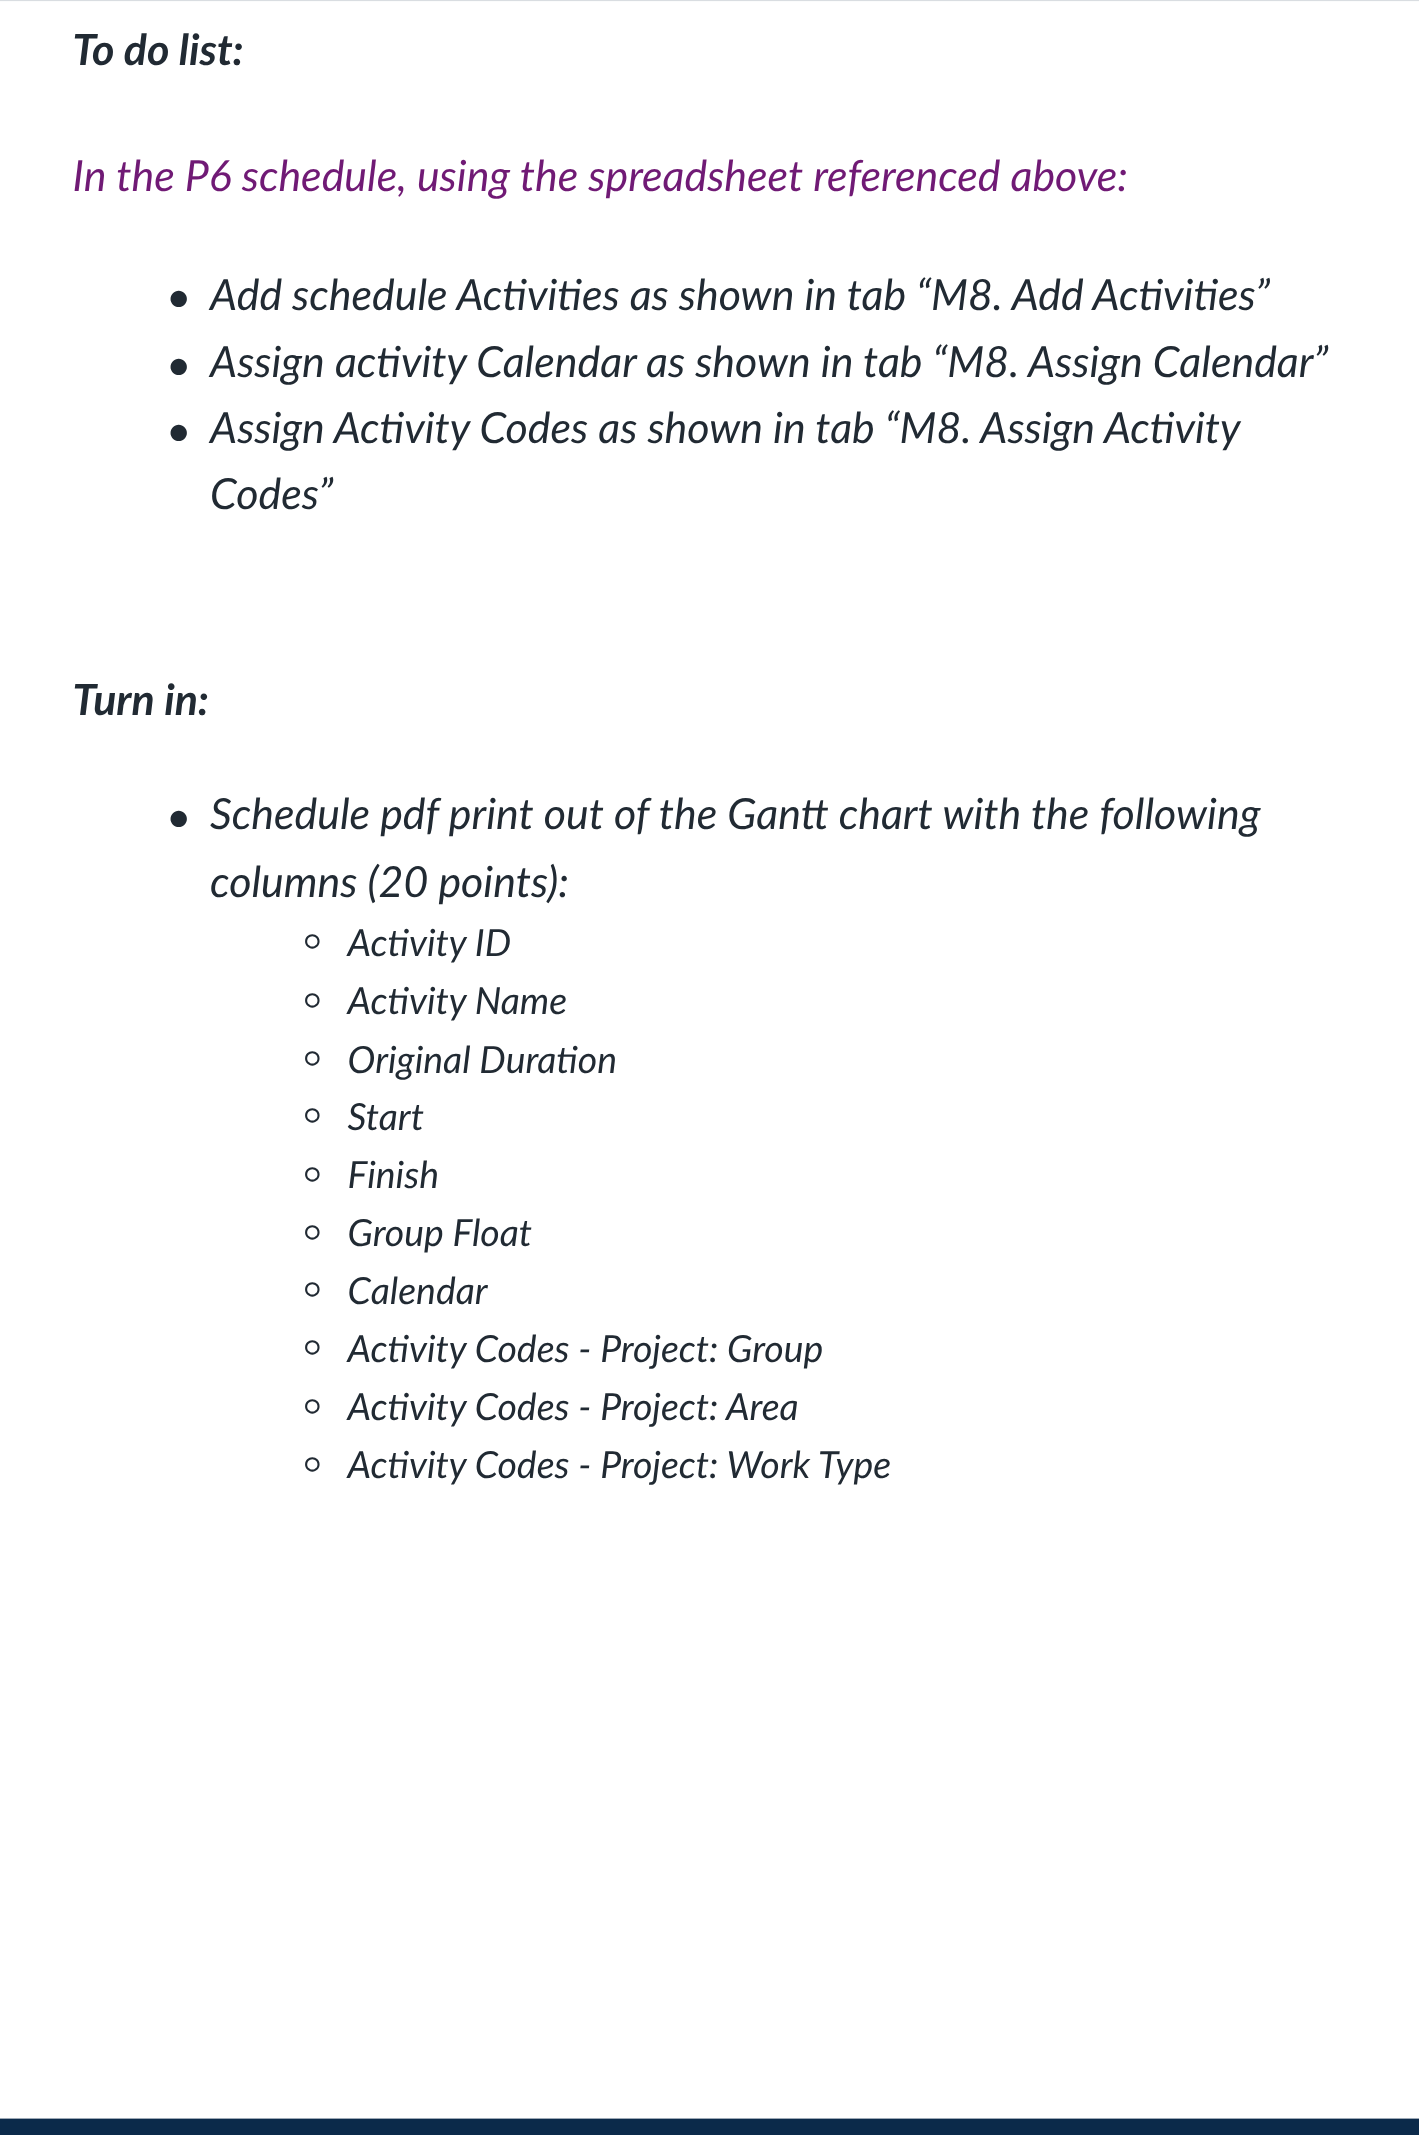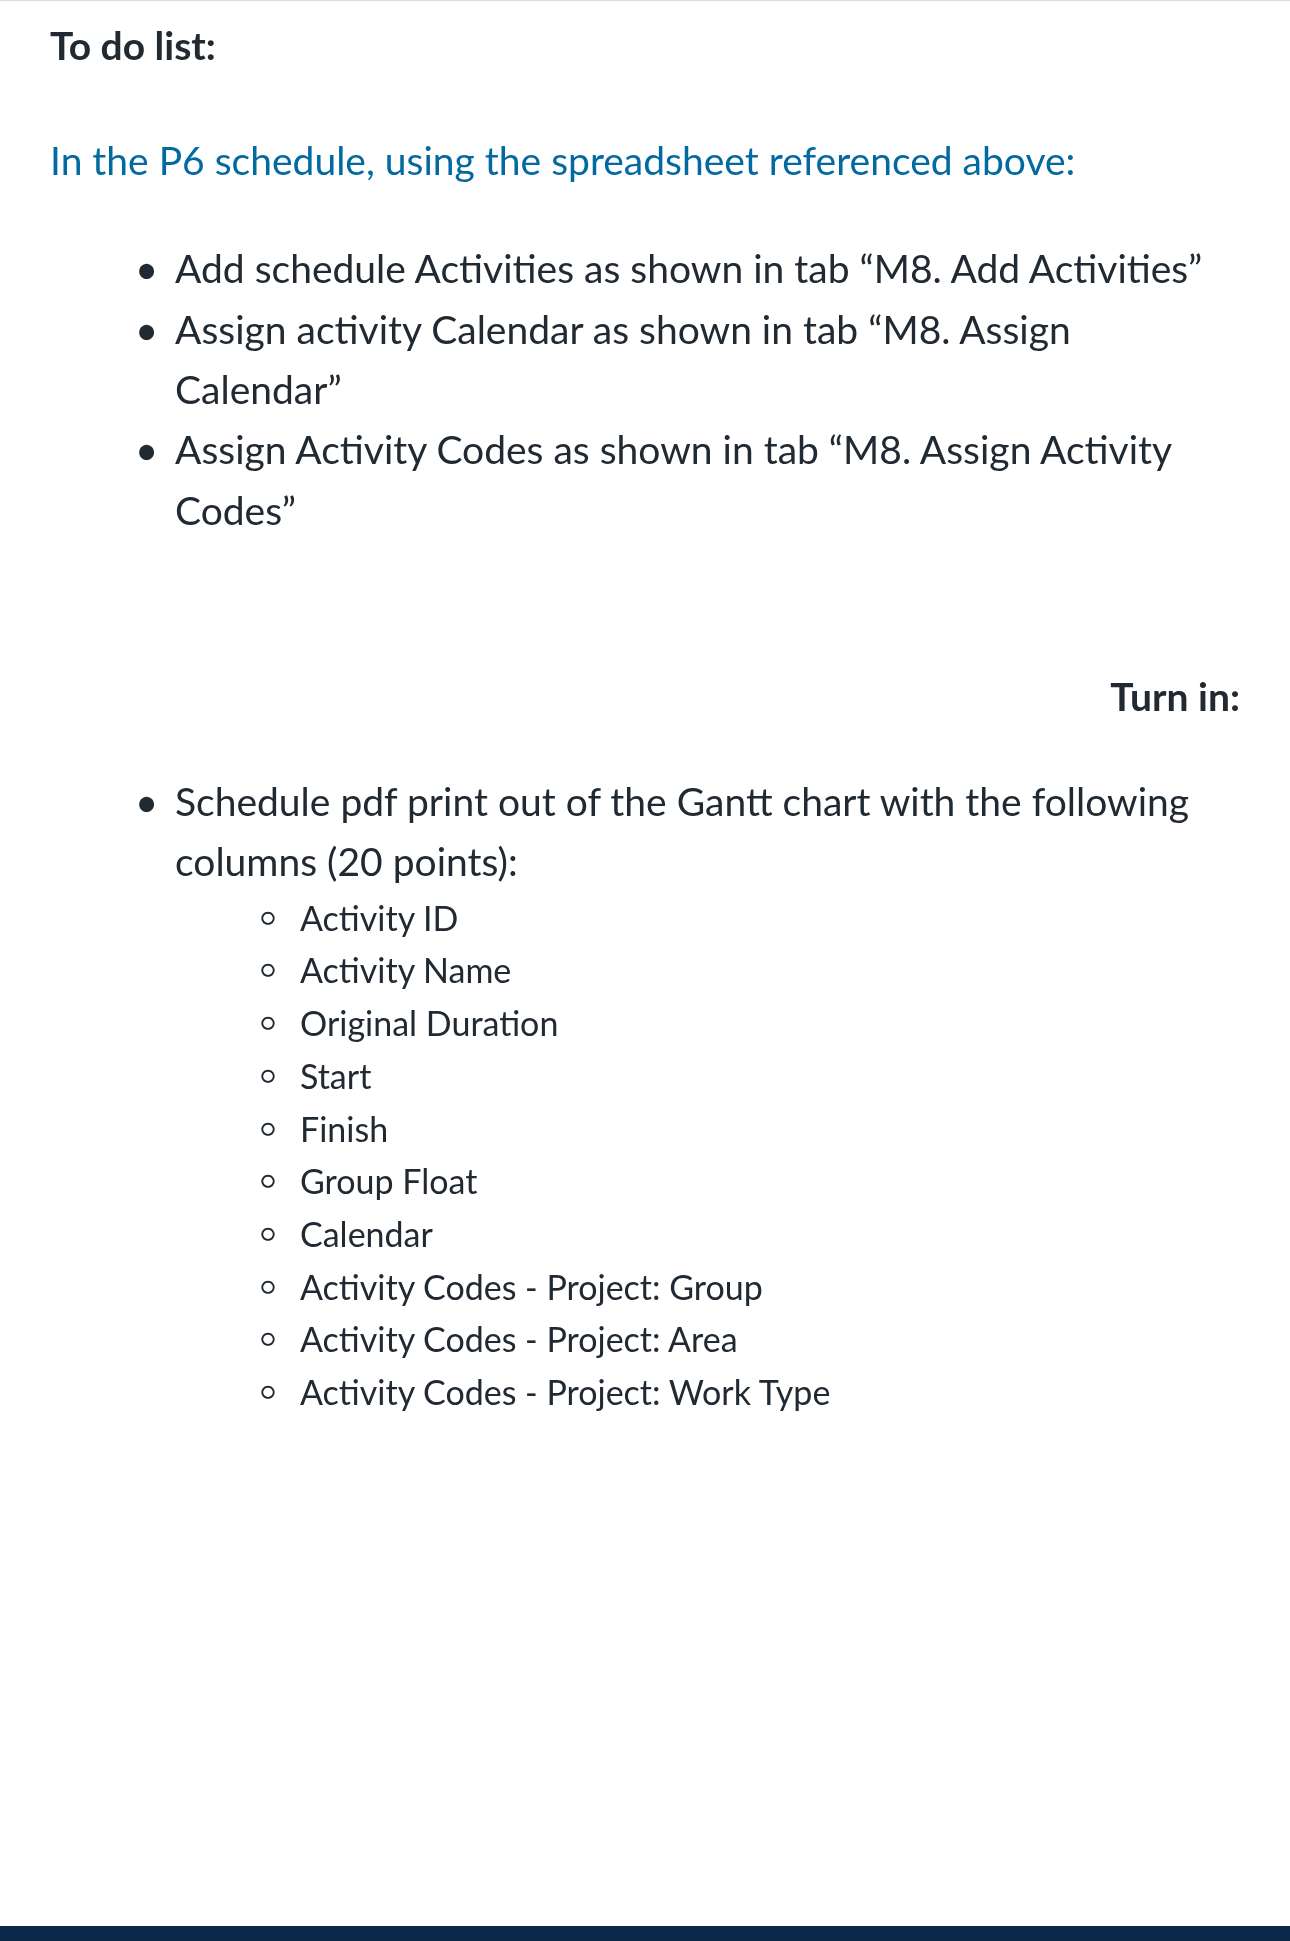--- a/index.html
+++ b/index.html
@@ -6,36 +6,37 @@
     margin: 0;
     padding: 0;
     background: #ffffff;
     font-family: "Lato", "Helvetica Neue", Arial, sans-serif;
     color: #1f2a37;
   }
   .page {
     box-sizing: border-box;
     width: 1290px;
     min-height: 1941px;
-    padding: 0 50px 0 50px;
+    padding: 0 50px 0 66px;
     border-top: 1px solid #d9dde1;
     position: relative;
+    font-style: italic;
   }
   .heading {
     font-weight: 700;
     font-size: 39px;
     line-height: 1.35;
     margin: 18px 0 0 0;
     color: #212a33;
   }
   .intro {
     font-size: 39px;
     line-height: 1.55;
     margin: 58px 0 0 0;
-    color: #0369a1;
+    color: #701a75;
   }
   ul.level1 {
     margin: 48px 0 0 0;
     padding-left: 85px;
     list-style: none;
   }
   ul.level1 > li {
     position: relative;
     font-size: 39px;
     line-height: 1.55;
@@ -65,21 +66,20 @@
   ul.level2 > li::before {
     content: "○";
     position: absolute;
     left: 0;
     top: 6px;
     font-size: 24px;
     color: #212a33;
   }
   .second-heading {
     margin-top: 130px;
-    text-align: right;
   }
   .footer-bar {
     position: absolute;
     left: 0;
     right: 0;
     bottom: 0;
     height: 15px;
     background: #0b2a4a;
   }
 </style>

